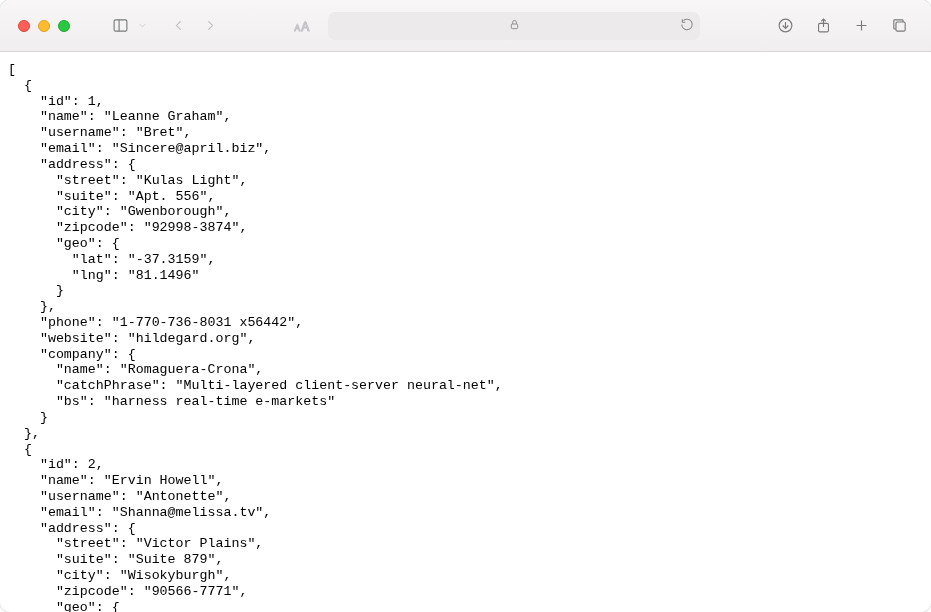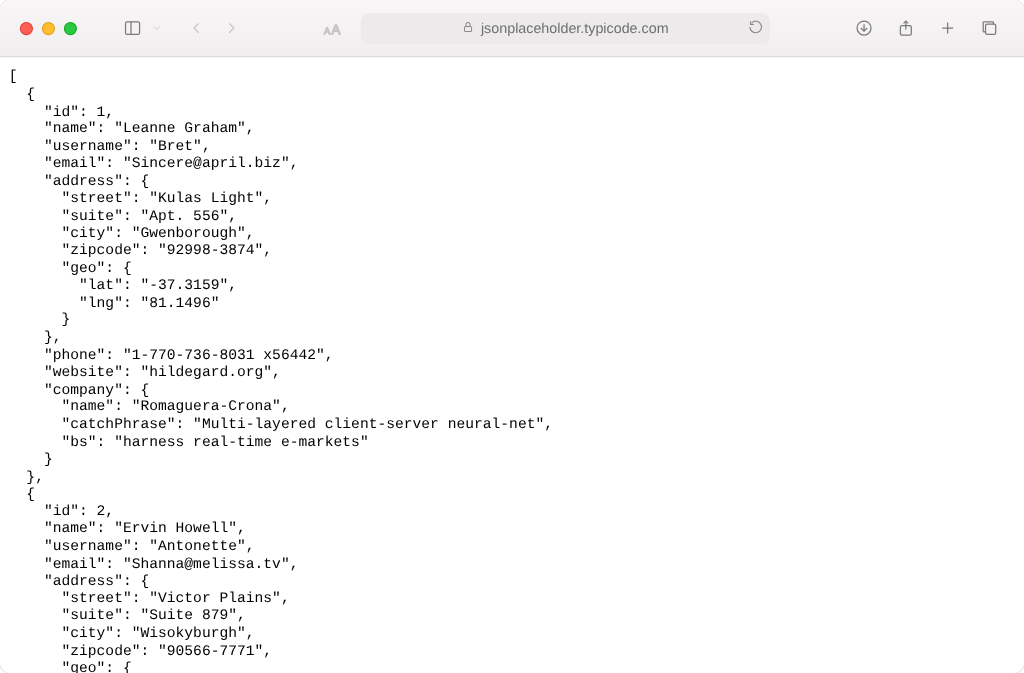--- a/index.html
+++ b/index.html
@@ -105,21 +105,20 @@
     </svg>
   </div>
 
   <div class="urlbar">
     <span>
       <svg viewBox="0 0 24 24" style="width:11px;height:11px;stroke:#8a888b;fill:none;stroke-width:2">
           <rect x="5" y="11" width="14" height="10" rx="2"></rect>
           <path d="M8 11V7a4 4 0 0 1 8 0v4"></path>
         </svg>
     </span>
-    <span>jsonplaceholder.typicode.com</span>
     <span class="reload">
       <svg viewBox="0 0 24 24" style="width:14px;height:14px;stroke:currentColor;fill:none;stroke-width:1.8">
           <path d="M3 12a9 9 0 1 0 3-6.7"></path>
           <polyline points="4 3 4 8 9 8"></polyline>
         </svg>
     </span>
   </div>
 
   <div class="right-group">
     <div class="tb-btn">

